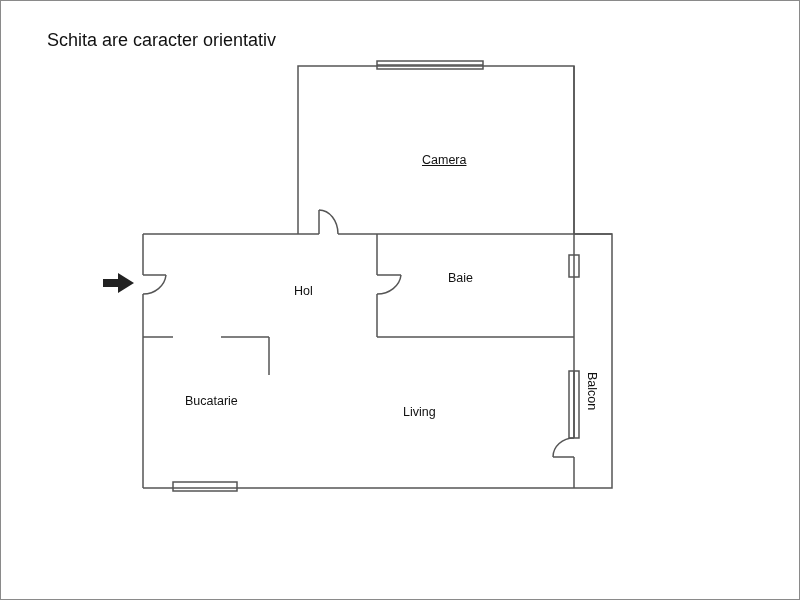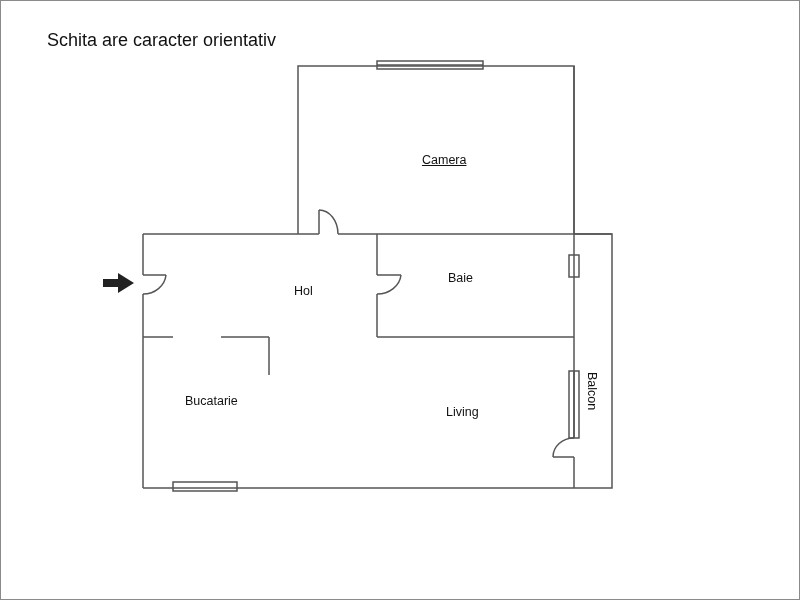--- a/index.html
+++ b/index.html
@@ -81,14 +81,14 @@
     <rect x="173" y="482" width="64" height="9"></rect>
   </g>
 
   <polygon fill="#222" points="103,279 118,279 118,273 134,283 118,293 118,287 103,287"></polygon>
 </svg>
 
 <div class="lbl" style="left:422px;top:153px;text-decoration:underline;">Camera</div>
 <div class="lbl" style="left:266px;top:284px;margin-left:28px;">Hol</div>
 <div class="lbl" style="left:448px;top:271px;">Baie</div>
 <div class="lbl" style="left:185px;top:394px;">Bucatarie</div>
-<div class="lbl" style="left:446px;top:405px;">Living</div>
+<div class="lbl" style="left:403px;top:405px;">Living</div>
 <div class="lbl vert" style="left:599px;top:372px;">Balcon</div>
 
 </body></html>

